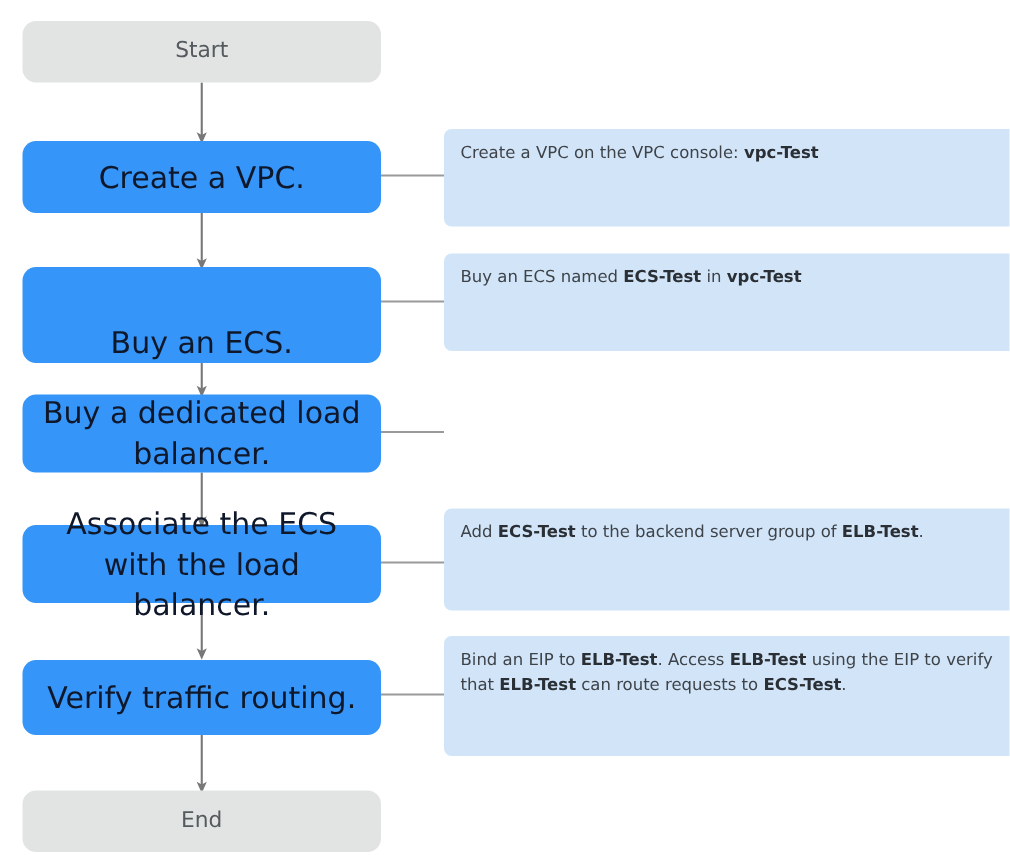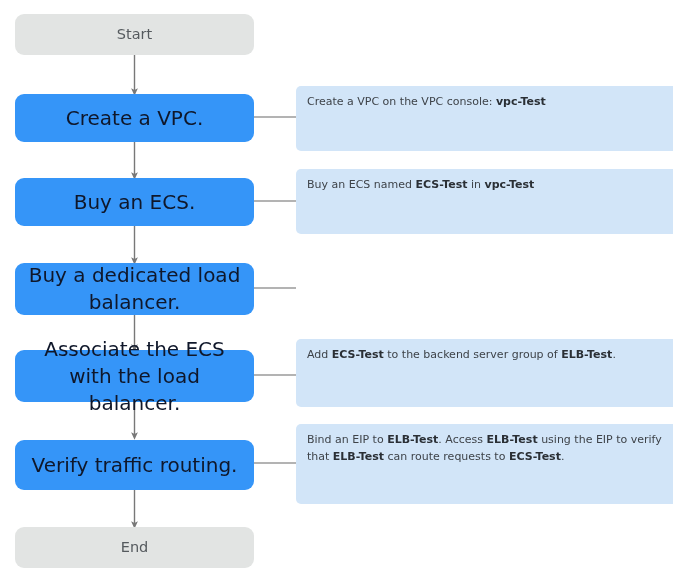--- a/index.html
+++ b/index.html
@@ -106,21 +106,21 @@
     <span>Start</span>
   </div>
 
   <div class="node node-step" style="top:88px; height:48px;">
     <span>Create a VPC.</span>
   </div>
   <div class="desc" style="top:80px; height:65px;">
     <span>Create a VPC on the VPC console: <b>vpc-Test</b></span>
   </div>
 
-  <div class="node node-step" style="top:172px; height:48px;">
+  <div class="node node-step" style="top:172px; height:64px;align-items:flex-end;">
     <span>Buy an ECS.</span>
   </div>
   <div class="desc" style="top:163px; height:65px;">
     <span>Buy an ECS named <b>ECS-Test</b> in <b>vpc-Test</b></span>
   </div>
 
   <div class="node node-step" style="top:257px; height:52px;text-align:center;">
     <span>Buy a dedicated load balancer.</span>
   </div>
 

